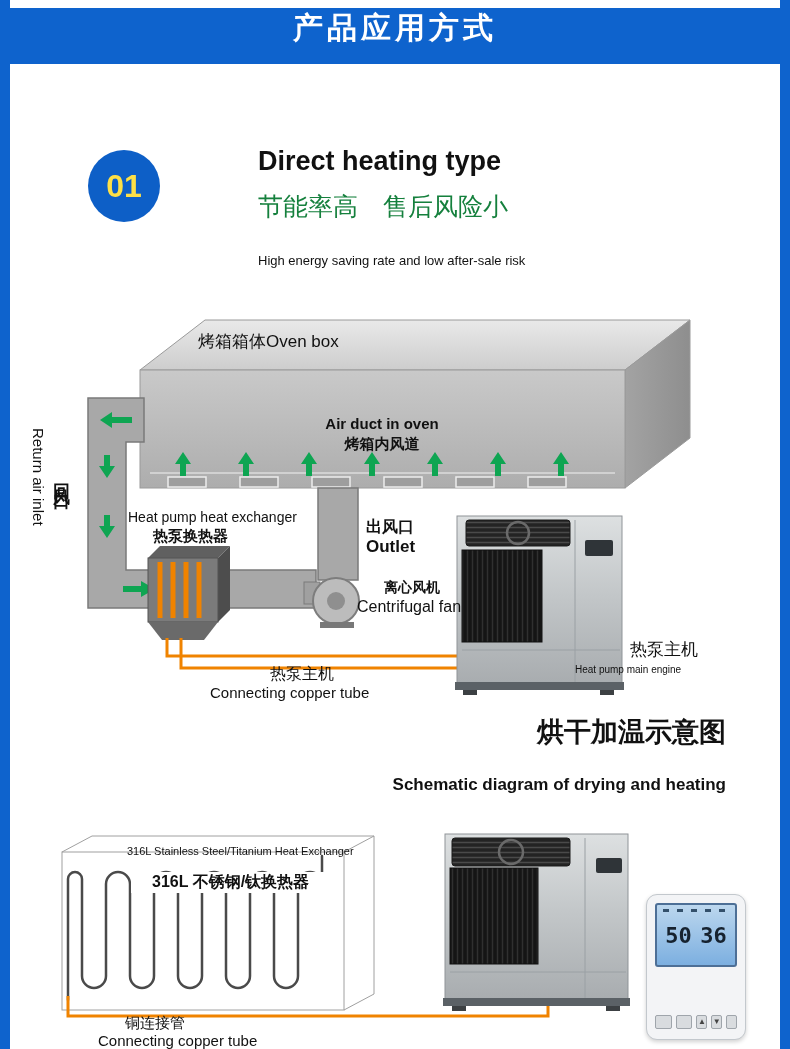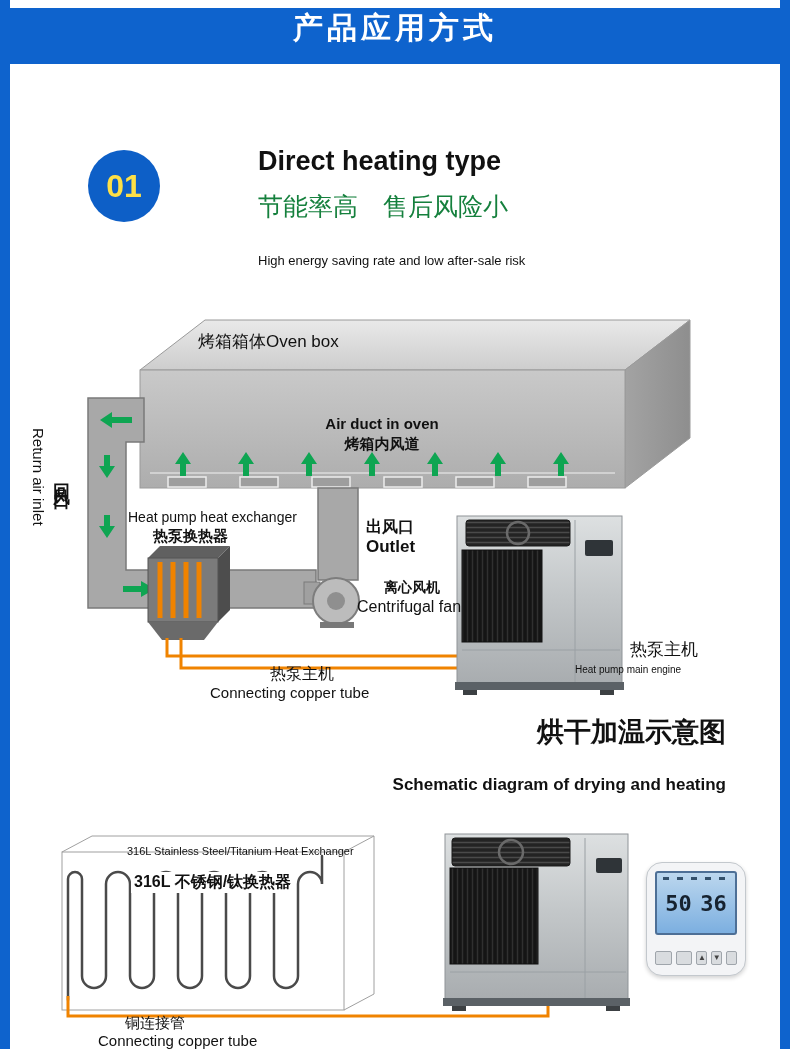--- a/index.html
+++ b/index.html
@@ -32,28 +32,28 @@
   .outlet-en { left:366px; top:537px; font-size:17px;font-weight:bold; }
   .fan-cn    { left:384px; top:579px; font-size:14px; font-weight:600; }
   .fan-en    { left:357px; top:598px; font-size:16px; }
   .tube1-cn  { left:270px; top:664px; font-size:16px; }
   .tube1-en  { left:210px; top:684px; font-size:15px; }
   .pump1-cn  { left:630px; top:638px; font-size:17px; }
   .pump1-en  { left:575px; top:664px; font-size:10px; }
   .caption-cn{ left:10px; width:716px; text-align:right; top:714px; font-size:27px; font-weight:600; }
   .caption-en{ left:10px; width:716px; text-align:right; top:750px; font-size:17px; font-weight:600;margin-top:25px; }
   .hx2-en    { left:127px; top:845px; font-size:11px; }
-  .hx2-cn    { left:131px; top:872px; font-size:16px; font-weight:600; background:#fff; padding:0 3px; }
+  .hx2-cn    { left:131px; top:872px; font-size:16px; font-weight:600; background:#fff; padding:0 21px; }
   .tube2-cn  { left:125px; top:1014px; font-size:15px; }
   .tube2-en  { left:98px;  top:1032px; font-size:15px; }
 
   .art { position:absolute; left:0; top:0; }
 
-  .controller { position:absolute; left:646px; top:862px; width:100px; height:114px;
-                background:#f3f4f6; border:1px solid #c3c8cd; border-radius:16px;
+  .controller { position:absolute; left:646px; top:894px; width:100px; height:146px;
+                background:#f3f4f6; border:1px solid #c3c8cd; border-radius:11px;
                 box-shadow:0 2px 4px rgba(0,0,0,.18); }
   .ctrl-screen { position:absolute; left:8px; top:8px; right:8px; height:64px;
                  background:linear-gradient(180deg,#bcd7ee,#7cafe0); border:2px solid #4d6f96;
                  border-radius:3px; display:flex; align-items:center; justify-content:space-evenly; }
   .ctrl-screen::before { content:""; position:absolute; top:4px; left:6px; right:6px; height:3px;
                  background:repeating-linear-gradient(90deg,#33506b 0 6px,transparent 6px 14px); }
   .ctrl-digit { font-family:"DejaVu Sans Mono",monospace; font-size:22px; font-weight:700; color:#16222f; }
   .ctrl-buttons { position:absolute; left:8px; right:8px; bottom:10px; display:flex; gap:4px;
                   justify-content:center; align-items:center; }
   .ctrl-btn { height:14px; background:#d9dcdf; border:1px solid #9fa5ab; border-radius:2px;

